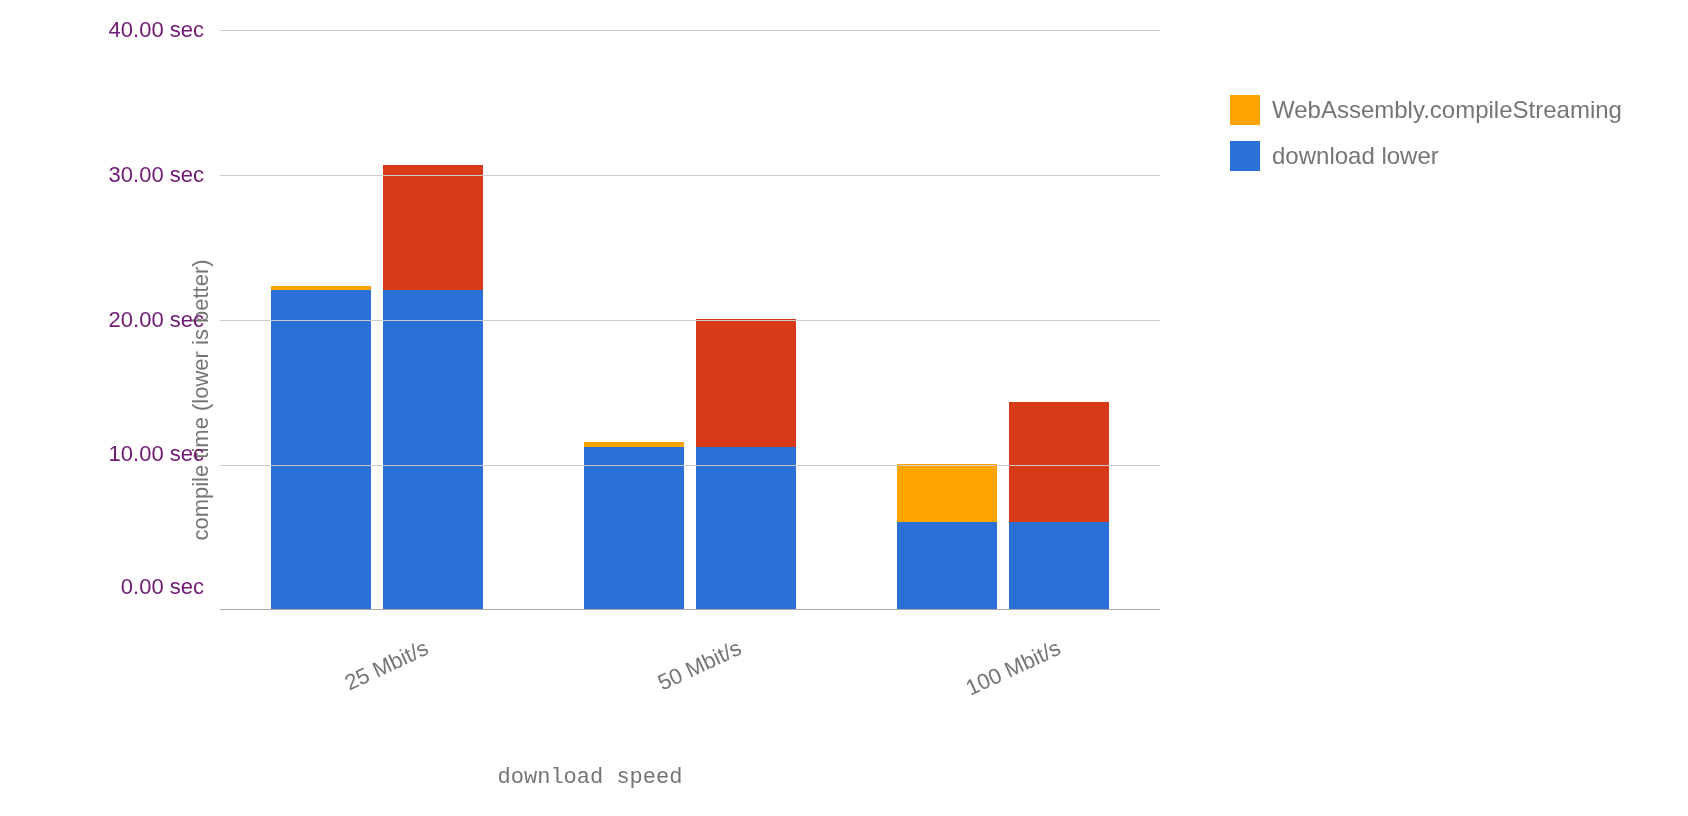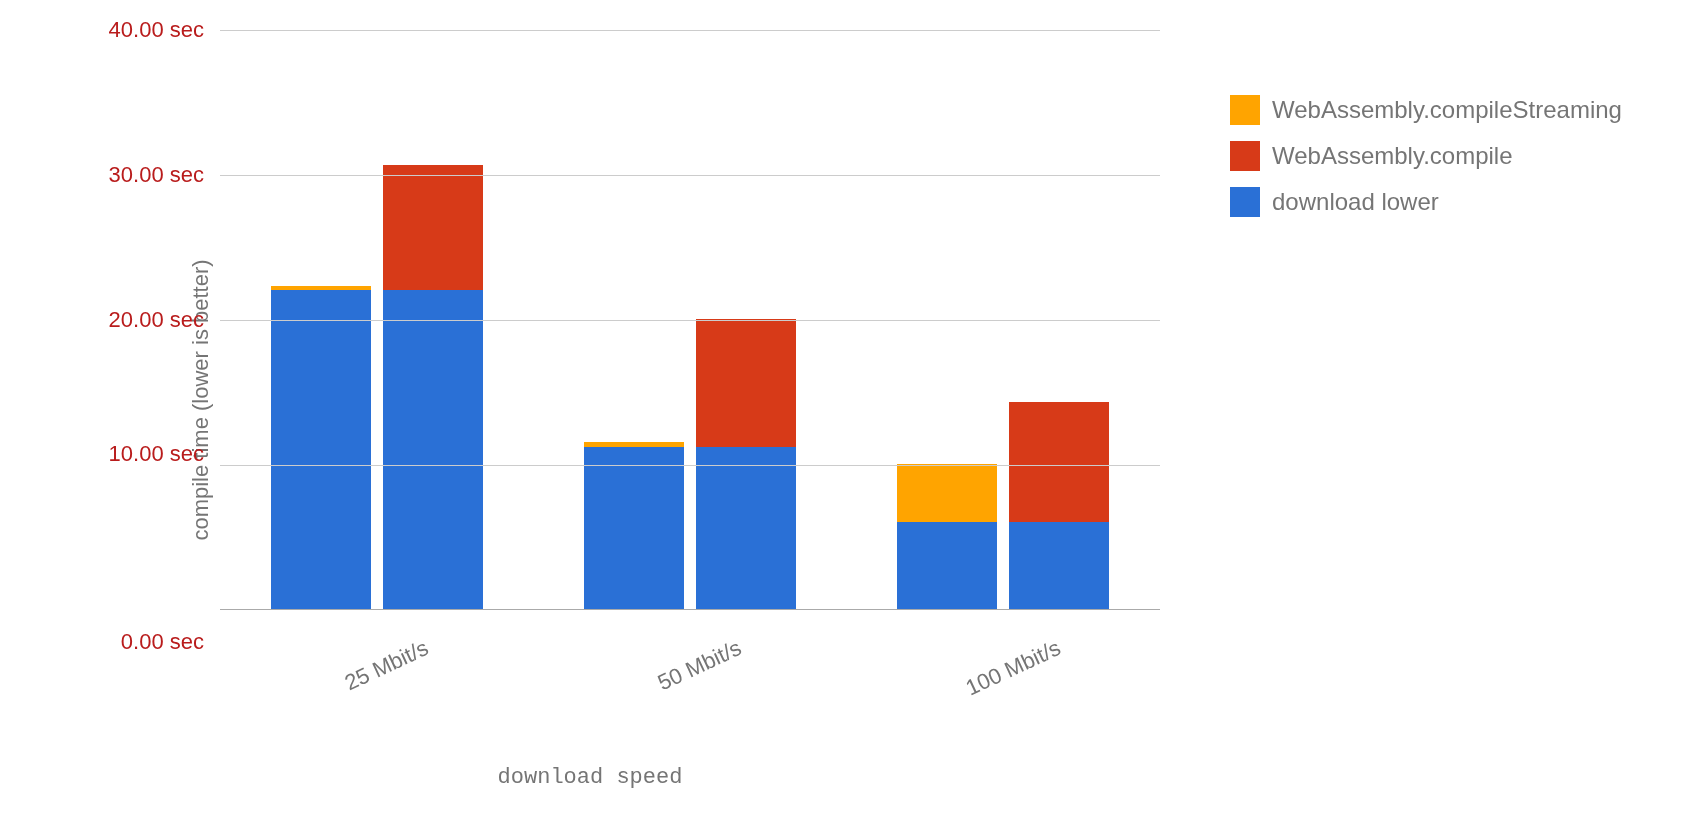--- a/index.html
+++ b/index.html
@@ -52,21 +52,21 @@
     left: 0;
     right: 0;
     border-top: 1px solid #ccc;
     height: 0;
   }
   .y-tick {
     position: absolute;
     right: 100%;
     transform: translateY(-50%);
     padding-right: 16px;
-    color: #b91c1c;
+    color: #701a75;
     font-size: 22px;
     white-space: nowrap;
   }
   .groups {
     position: absolute;
     left: 0;
     right: 0;
     bottom: 0;
     top: 0;
     display: flex;
@@ -154,40 +154,36 @@
             <div class="seg" style="height: 87px; background: rgb(42, 112, 214);"></div>
             <div class="seg" style="height: 58px; background: rgb(255, 164, 0);"></div>
           </div>
           <div class="bar">
             <div class="seg" style="height: 87px; background: rgb(42, 112, 214);"></div>
             <div class="seg" style="height: 120.35px; background: rgb(215, 58, 24);"></div>
           </div>
           <div class="x-tick">100 Mbit/s</div>
         </div>
       </div>
-  <div class="y-tick" style="top: 612px;">0.00 sec</div>
+  <div class="y-tick" style="top: 557px;">0.00 sec</div>
       <div class="gridline" style="top: 435px;"></div>
       <div class="y-tick" style="top: 424px;">10.00 sec</div>
       <div class="gridline" style="top: 290px;"></div>
       <div class="y-tick" style="top: 290px;">20.00 sec</div>
       <div class="gridline" style="top: 145px;"></div>
       <div class="y-tick" style="top: 145px; text-align: right;">30.00 sec</div>
       <div class="gridline" style="top: 0px;"></div>
       <div class="y-tick" style="top: 0px;">40.00 sec</div>
     </div>
 
   <div class="x-axis-label">download speed</div>
 
   <div class="legend">
       <div class="legend-item">
         <div class="legend-swatch" style="background: rgb(255, 164, 0);"></div>
         <span>WebAssembly.compileStreaming</span>
       </div>
       <div class="legend-item">
-        <div class="legend-swatch" style="background: rgb(215, 58, 24);"></div>
-        <span>WebAssembly.compile</span>
-      </div>
-      <div class="legend-item">
         <div class="legend-swatch" style="background: rgb(42, 112, 214);"></div>
         <span>download lower</span>
       </div>
     </div>
 </div>
 
 </body></html>

